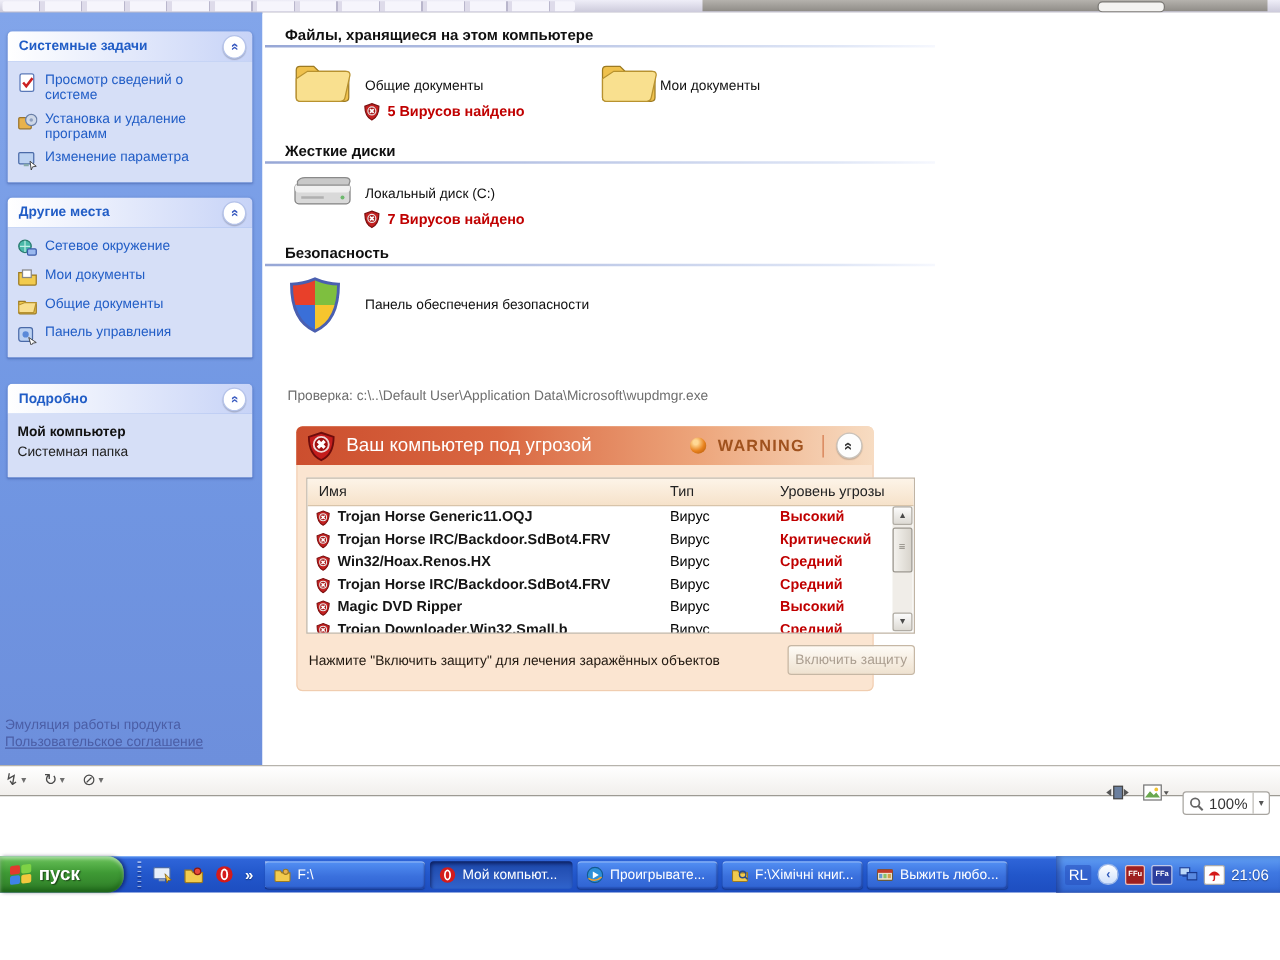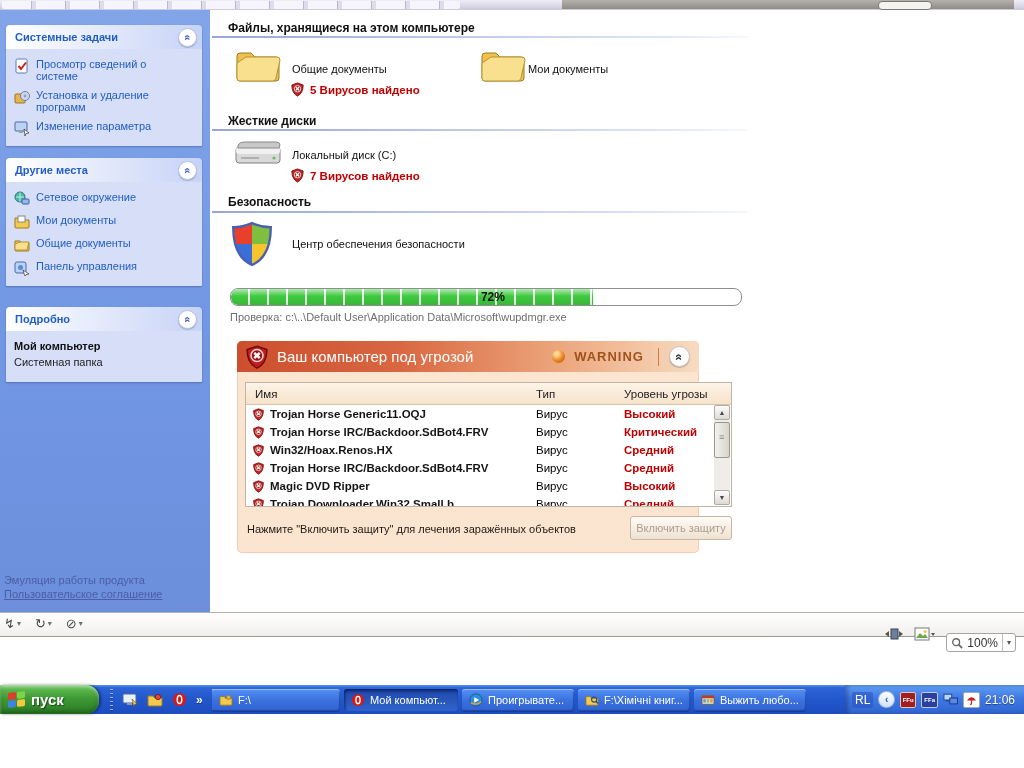--- a/index.html
+++ b/index.html
@@ -296,26 +296,22 @@
           </clipPath>
         </defs>
       <g clip-path="url(#shc)">
           <rect x="0" y="0" width="20" height="22" fill="#e8402a"></rect>
           <rect x="20" y="0" width="20" height="22" fill="#7ebf3f"></rect>
           <rect x="0" y="22" width="20" height="22" fill="#3a6fd8"></rect>
           <rect x="20" y="22" width="20" height="22" fill="#f6c52e"></rect>
         </g>
       <path d="M20 2 C27 5 33 6 38 6 C38 22 34 36 20 42 C6 36 2 22 2 6 C7 6 13 5 20 2 Z" fill="none" stroke="#4a5fb0" stroke-width="2.2"></path>
     </svg>
-    <div class="flabel" style="left:82px;top:228px">Центр обеспечения безопасности</div>
-
-    <div class="pbar">
-      <div class="pfill" style="width: 71%;"></div>
-      <div class="plabel">72%</div>
-    </div>
+    <div class="flabel" style="left:82px;top:228px">Панель обеспечения безопасности</div>
+
     <div class="pstatus">Проверка: c:\..\Default User\Application Data\Microsoft\wupdmgr.exe</div>
 
     <div class="warn">
       <div class="warn-head">
         <svg width="24" height="26" viewBox="0 0 16 16" style="margin-left:8px">
             <path d="M8 .8 L14.6 3 C14.6 9.2 12.4 13.4 8 15.4 C3.6 13.4 1.4 9.2 1.4 3 Z" fill="#c41c1c" stroke="#6e0c0c"></path>
             <circle cx="8" cy="7" r="4" fill="#a01010" stroke="#f0d8d8" stroke-width="1"></circle>
             <path d="M6.2 5.2 L9.8 8.8 M9.8 5.2 L6.2 8.8" stroke="#fff" stroke-width="1.7"></path>
           </svg>
         <span class="warn-title">Ваш компьютер под угрозой</span>

